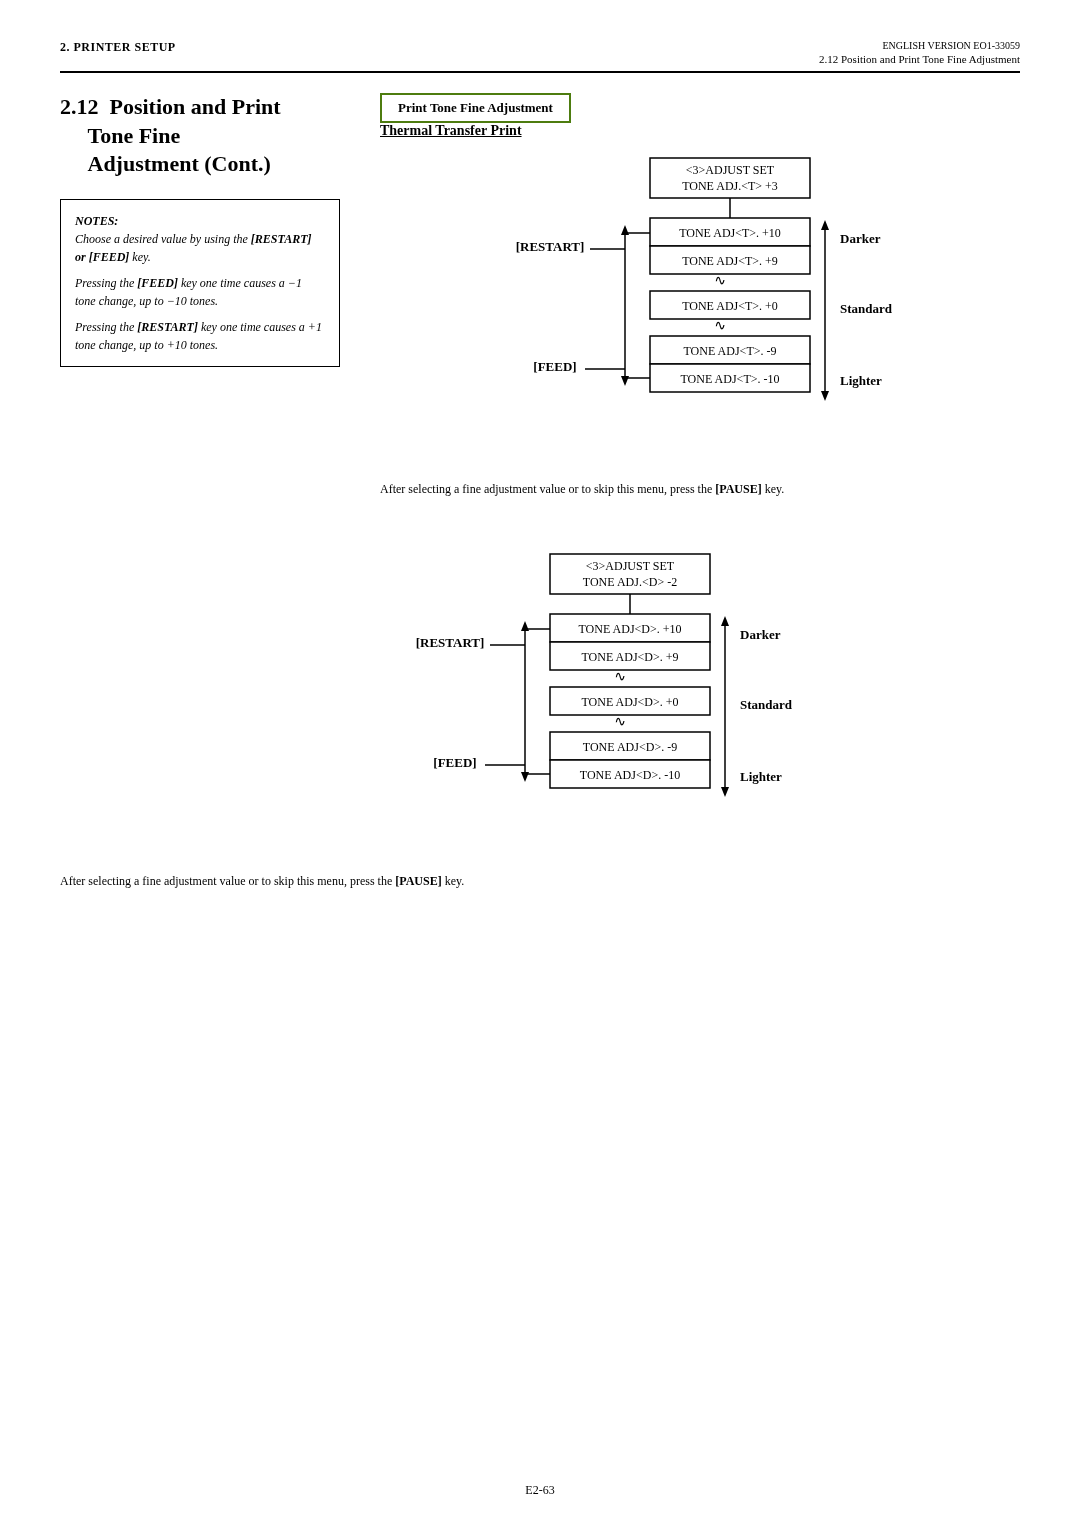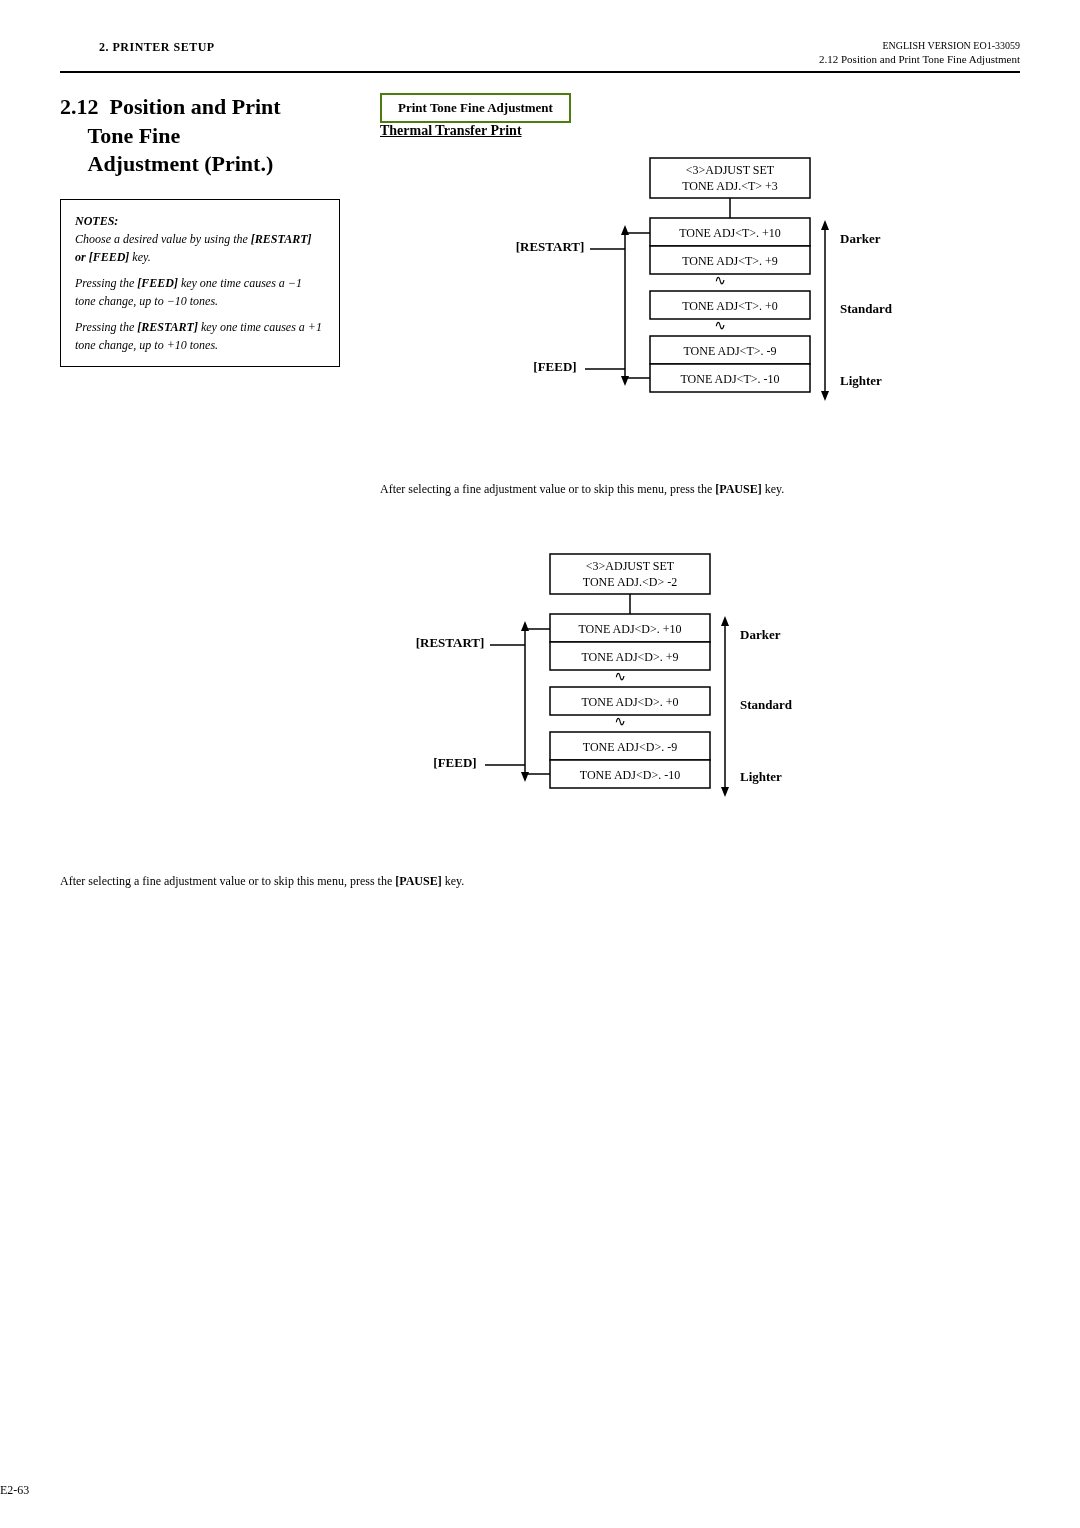--- a/index.html
+++ b/index.html
@@ -26,21 +26,20 @@
       justify-content: space-between;
       align-items: flex-start;
       border-bottom: 2px solid #000;
       padding-bottom: 6px;
       margin-bottom: 4px;
     }
     .header-left {
       font-weight: bold;
       font-size: 12px;
       letter-spacing: 0.5px;
-      margin-left: 39px;
     }
     .header-right {
       text-align: right;
       font-size: 11px;
     }
     .header-right-top {
       font-size: 10px;
       text-align: right;
     }
     .header-right-bottom {
@@ -124,21 +123,21 @@
     .direct-section .subsection-title {
       margin-left: 100px;
     }
 
     
     .page-footer {
       position: absolute;
       bottom: 30px;
       left: 0;
       right: 0;
-      text-align: left;
+      text-align: center;
       font-size: 12px;
     }
 
     .full-section {
       margin-top: 20px;
     }
   </style>
 </head>
 <body>
 
@@ -152,21 +151,21 @@
     </div>
   </div>
 
   <div class="main-content">
 
     <div class="left-col">
       <div class="section-heading">
         <span>2.12</span>&nbsp;
         <span>Position and Print</span><br>
         &nbsp;&nbsp;&nbsp;&nbsp;&nbsp;<span>Tone Fine</span><br>
-        &nbsp;&nbsp;&nbsp;&nbsp;&nbsp;<span>Adjustment (Print.)</span>
+        &nbsp;&nbsp;&nbsp;&nbsp;&nbsp;<span>Adjustment (Cont.)</span>
       </div>
 
       <div class="notes-box">
         <div class="notes-title">NOTES:</div>
         <div class="notes-text">
           <p style="margin-bottom:8px;">Choose a desired value by using the <strong>[RESTART] or [FEED]</strong> key.</p>
           <p style="margin-bottom:8px;">Pressing the <strong>[FEED]</strong> key one time causes a −1 tone change, up to −10 tones.</p>
           <p>Pressing the <strong>[RESTART]</strong> key one time causes a +1 tone change, up to +10 tones.</p>
         </div>
       </div>

